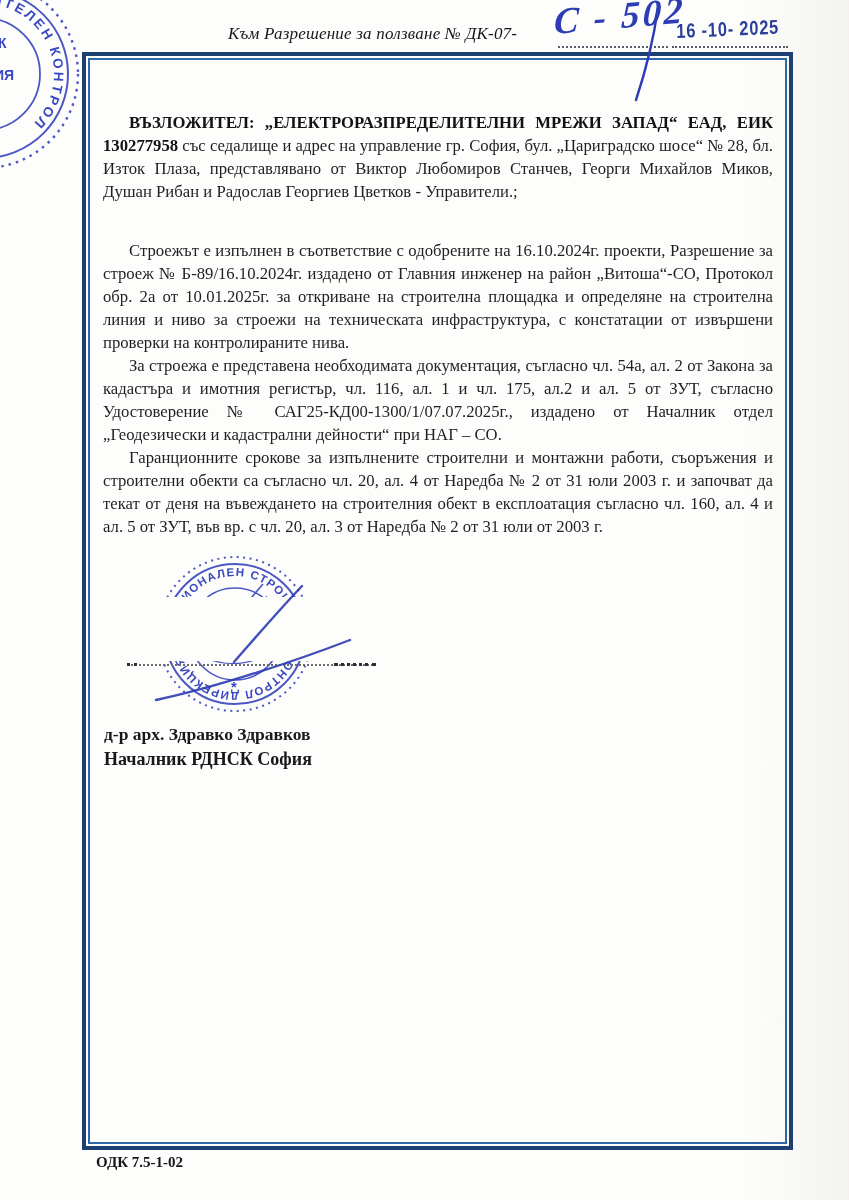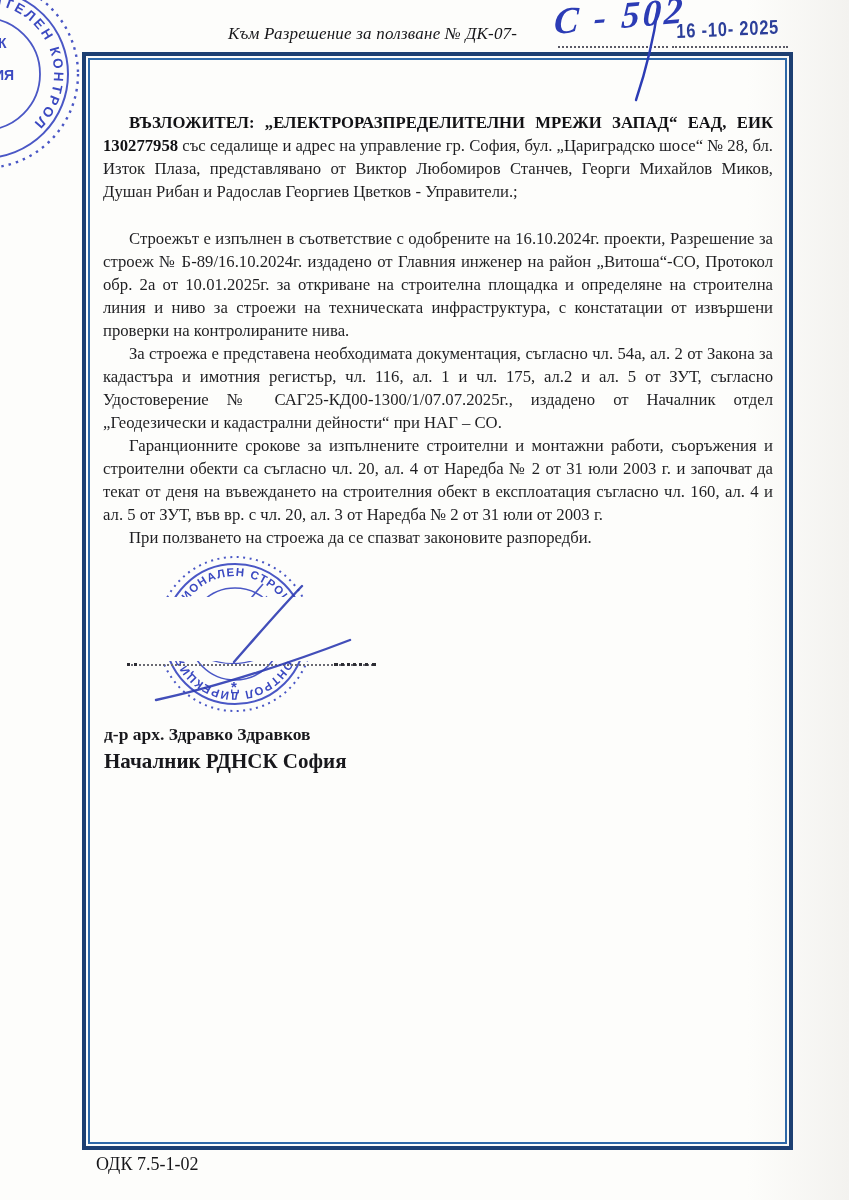--- a/index.html
+++ b/index.html
@@ -42,34 +42,34 @@
   .frame-inner{
     position:absolute;left:2px;top:2px;right:2px;bottom:2px;
     border:2px solid #2e68a8;
   }
   
   .content{
     position:absolute;left:103px;top:111px;width:670px;
     font-size:16.7px;line-height:23px;text-align:justify;
   }
   .content p{margin:0;text-indent:26px;}
-  .content p.gap{margin-top:24px;}
+  .content p.gap{margin-top:36px;}
   .content b{color:#121215;}
   
   .stamp-main{position:absolute;left:155px;top:554px;z-index:1;}
   .redaction{position:absolute;left:106px;top:597px;width:318px;height:64px;background:#fdfdfb;z-index:2;}
   .sig-dots{position:absolute;left:128px;top:664px;width:245px;border-bottom:2px dotted #6a6a72;height:0;z-index:3;}
   .sig-dots-heavy{position:absolute;left:334px;top:663px;width:42px;border-bottom:3px dotted #2d2d33;height:0;z-index:3;}
   .sig-dots-lead{position:absolute;left:127px;top:663px;width:10px;border-bottom:3px dotted #2d2d33;height:0;z-index:3;}
   .pen{position:absolute;left:148px;top:575px;z-index:4;}
   
   .sig-name{position:absolute;left:104px;top:716px;font-weight:bold;font-size:17.5px;color:#18181c;white-space:nowrap;margin-top:8px;}
-  .sig-title{position:absolute;left:104px;top:749px;font-weight:bold;font-size:21px;color:#18181c;white-space:nowrap;}
+  .sig-title{position:absolute;left:104px;top:749px;font-weight:bold;font-size:18px;color:#18181c;white-space:nowrap;}
   
-  .footer-code{position:absolute;left:96px;top:1154px;font-weight:normal;font-size:18px;color:#17171a;}
+  .footer-code{position:absolute;left:96px;top:1154px;font-weight:bold;font-size:15px;color:#17171a;}
   
   .stamp-corner{position:absolute;left:-8px;top:-6px;z-index:1;}
   svg text{font-family:"Liberation Sans", sans-serif;}
 </style>
 </head>
 <body>
 
 <div class="page">
 
   <svg class="stamp-corner" width="116" height="176" viewBox="0 0 116 176">
@@ -99,21 +99,20 @@
 
   <div class="frame">
     <div class="frame-inner"></div>
   </div>
 
   <div class="content">
       <p><b>ВЪЗЛОЖИТЕЛ: „ЕЛЕКТРОРАЗПРЕДЕЛИТЕЛНИ МРЕЖИ ЗАПАД“ ЕАД, ЕИК 130277958</b><span> със седалище и адрес на управление гр. София, бул. „Цариградско шосе“ № 28, бл. Изток Плаза, представлявано от Виктор Любомиров Станчев, Георги Михайлов Миков, Душан Рибан и Радослав Георгиев Цветков - Управители.;</span></p>
       <p class="gap"><span>Строежът е изпълнен в съответствие с одобрените на 16.10.2024г. проекти, Разрешение за строеж № Б-89/16.10.2024г. издадено от Главния инженер на район „Витоша“-СО, Протокол обр. 2а от 10.01.2025г. за откриване на строителна площадка и определяне на строителна линия и ниво за строежи на техническата инфраструктура, с констатации от извършени проверки на контролираните нива.</span></p>
       <p><span>За строежа е представена необходимата документация, съгласно чл. 54а, ал. 2 от Закона за кадастъра и имотния регистър, чл. 116, ал. 1 и чл. 175, ал.2 и ал. 5 от ЗУТ, съгласно Удостоверение № САГ25-КД00-1300/1/07.07.2025г., издадено от Началник отдел „Геодезически и кадастрални дейности“ при НАГ – СО.</span></p>
       <p><span>Гаранционните срокове за изпълнените строителни и монтажни работи, съоръжения и строителни обекти са съгласно чл. 20, ал. 4 от Наредба № 2 от 31 юли 2003 г. и започват да текат от деня на въвеждането на строителния обект в експлоатация съгласно чл. 160, ал. 4 и ал. 5 от ЗУТ, във вр. с чл. 20, ал. 3 от Наредба № 2 от 31 юли от 2003 г.</span></p>
-      <p><span>При ползването на строежа да се спазват законовите разпоредби.</span></p>
     </div>
 
   <svg class="stamp-main" width="160" height="160" viewBox="0 0 160 160">
     <g fill="none" stroke="#3b49c1" opacity="0.92">
       <circle cx="80" cy="80" r="77" stroke-width="2" stroke-dasharray="2 4.5"></circle>
       <circle cx="80" cy="80" r="70" stroke-width="2"></circle>
       <circle cx="80" cy="80" r="46" stroke-width="1.6"></circle>
       <path d="M 52,96 L 108,30" stroke-width="1.6"></path>
       <path d="M 60,100 L 112,42" stroke-width="1.1"></path>
       <path d="M 50,104 Q 80,116 110,102" stroke-width="1.1"></path>

